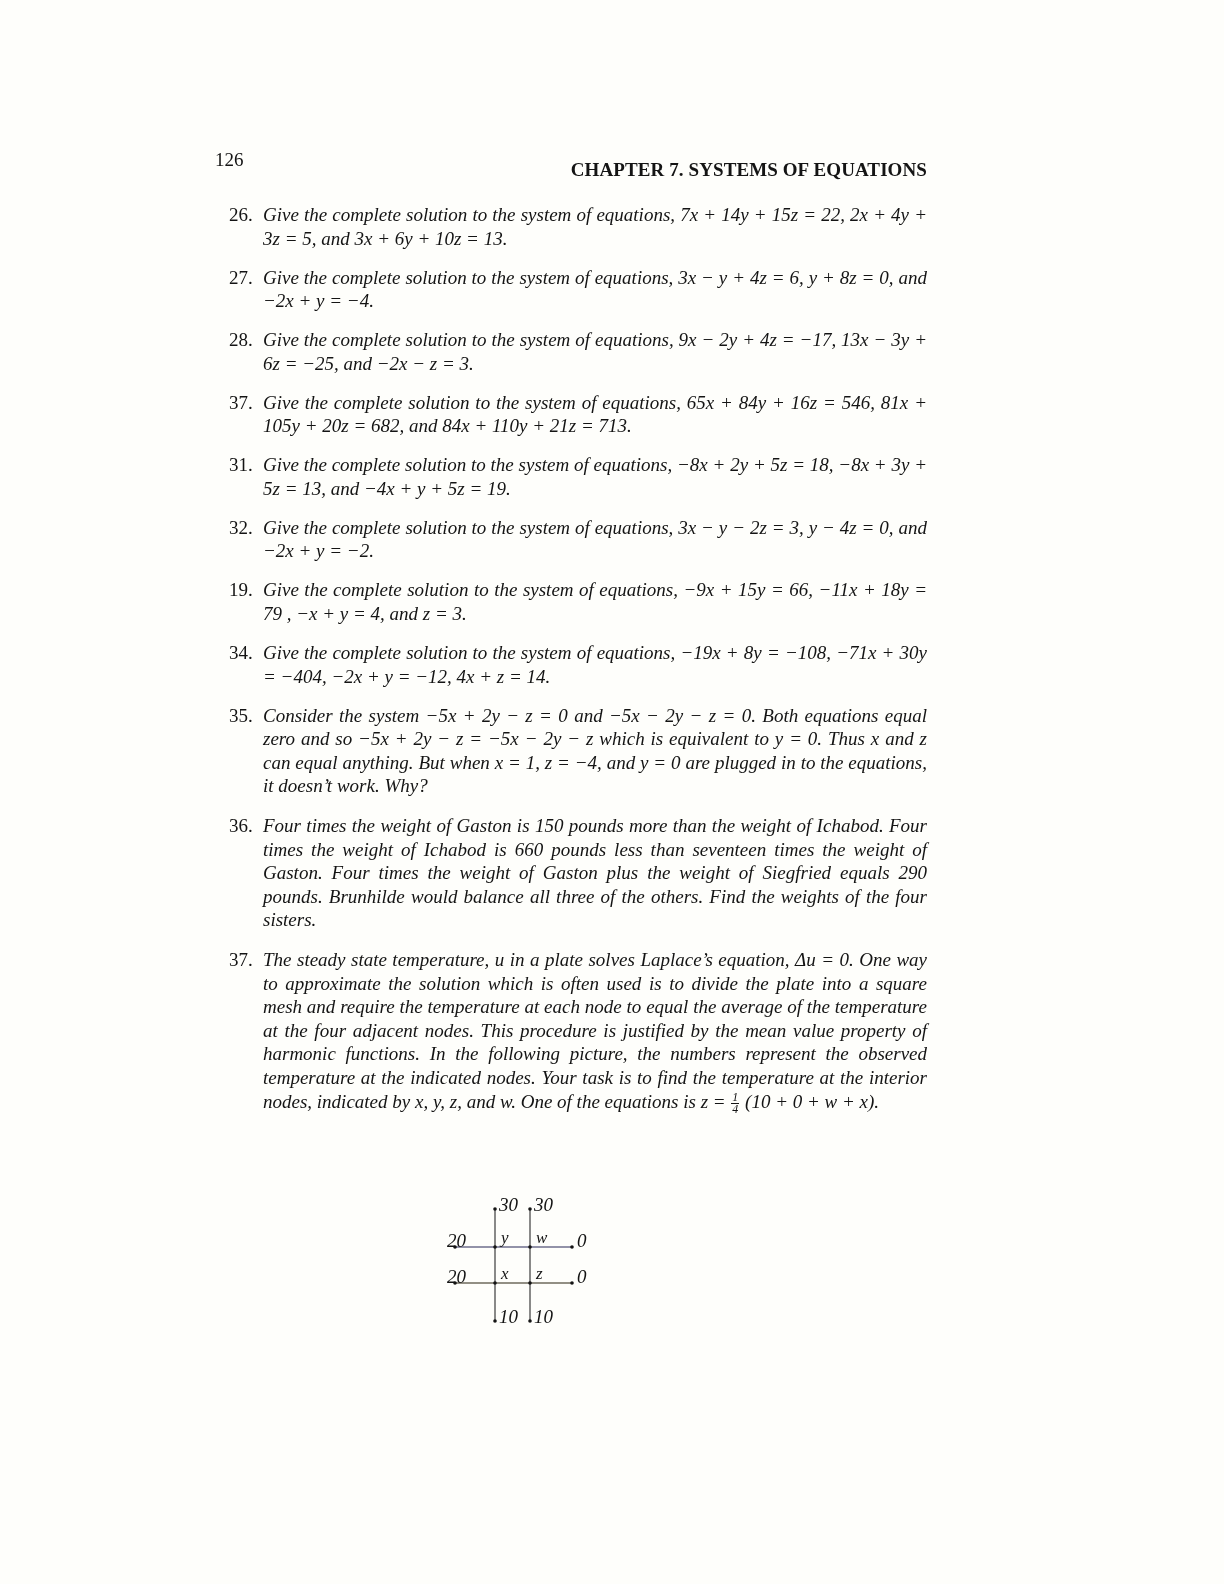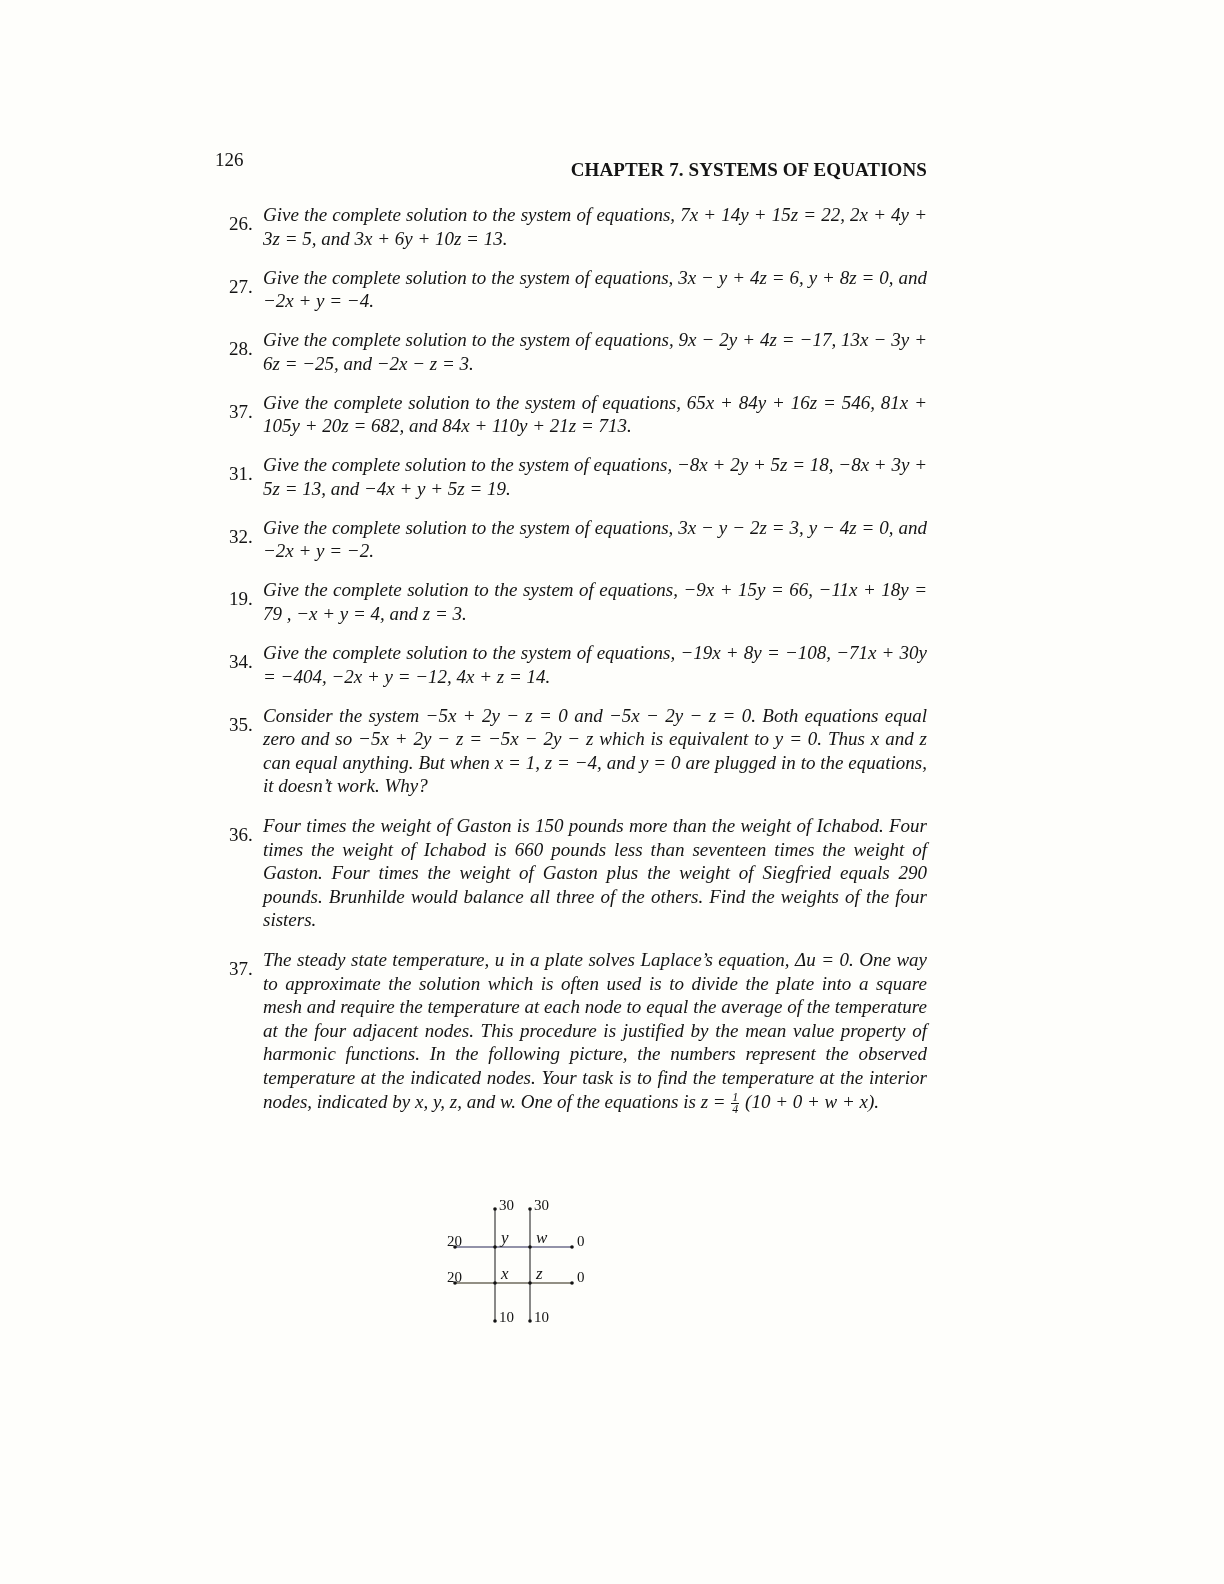--- a/index.html
+++ b/index.html
@@ -14,30 +14,30 @@
     font-size: 19px; line-height: 24px;
   }
   .header .pnum { position: absolute; left: 0; top: 0; }
   .header .running { position: absolute; right: 0; top: 10px; letter-spacing: 0.1px; font-weight: bold; }
   .problems {
     position: absolute; top: 203px; left: 229px; width: 698px;
     margin: 0; padding: 0; list-style: none;
     font-size: 19px; line-height: 23.6px;
   }
   .problem { position: relative; padding-left: 34px; margin-bottom: 15.4px; text-align: justify; }
-  .problem .num { position: absolute; left: 0; top: 0; margin-top: 9px; }
+  .problem .num { position: absolute; left: 0; top: 0; }
   .problem .txt { display: block; font-style: italic; }
   .problem.p35 { margin-bottom: 16px; }
   .problem.p36 { margin-bottom: 16px; }
   .frac { display: inline-block; vertical-align: middle; text-align: center; font-size: 12px; line-height: 11px; margin: 0 1px; }
   .frac span { display: block; }
   .frac .n { border-bottom: 1px solid #141414; padding: 0 1px; }
   .diagram { position: absolute; left: 440px; top: 1190px; width: 170px; height: 145px; }
   .diagram svg { position: absolute; left: 0; top: 0; overflow: visible; }
-  .dlabel { position: absolute; font-size: 15px; line-height: 20px; }
+  .dlabel { position: absolute; font-size: 19px; line-height: 20px; font-style: italic; }
   .dlabel.var { font-style: italic; font-size: 17px; }
 </style>
 </head>
 <body>
 
 <div class="header">
   <span class="pnum">126</span>
   <span class="running">CHAPTER 7.  SYSTEMS OF EQUATIONS</span>
 </div>
 

